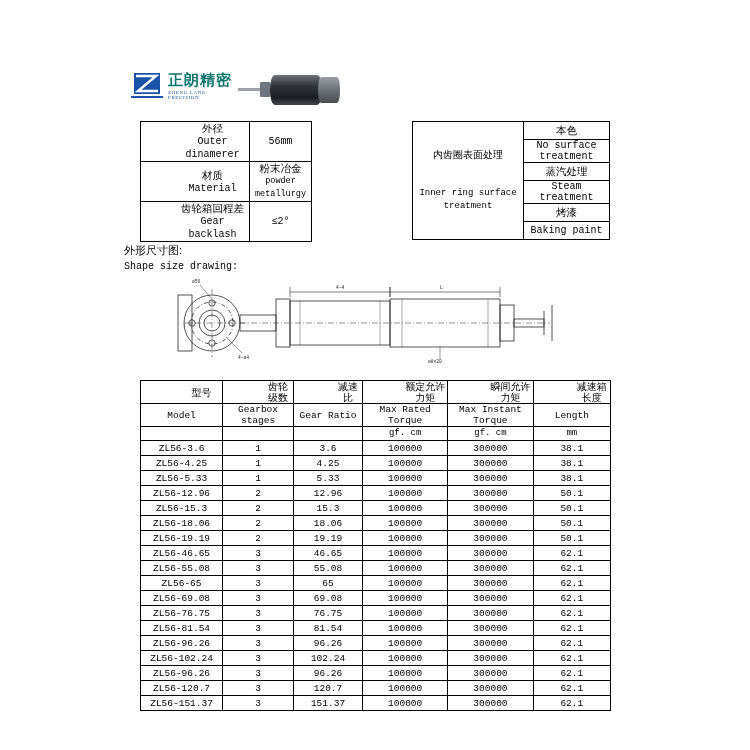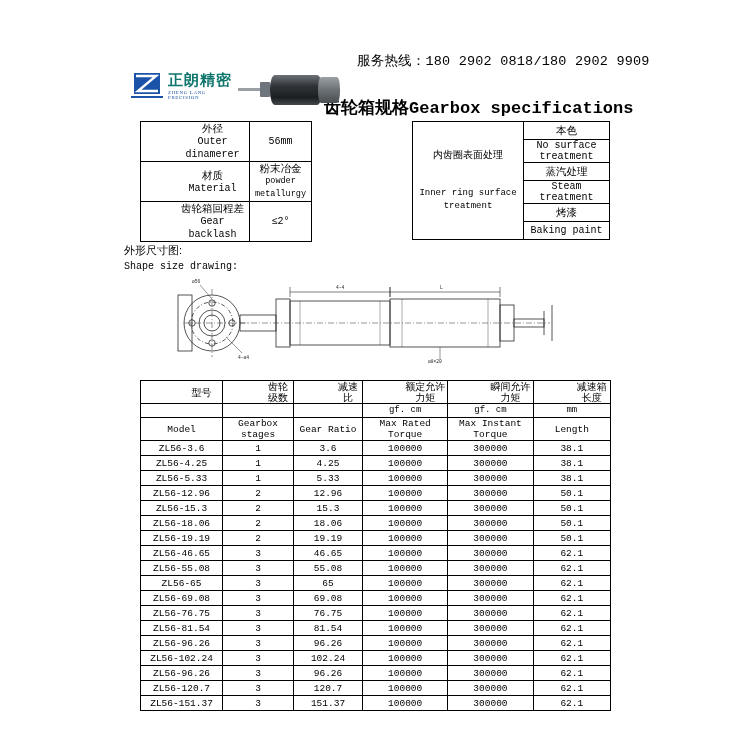--- a/index.html
+++ b/index.html
@@ -213,22 +213,20 @@
   .col-instant { width: 96px; }
   .col-length { width: 76px; }
   .tiny { font-size: 6.5px; }
   .data-table tbody td { font-size: 9.5px; }
 </style>
 </head>
 <body>
 
 <div class="page">
 
-  <div class="hotline">服务热线：180 2902 0818/180 2902 9909</div>
-  <div class="title">齿轮箱规格Gearbox specifications</div>
 
   <div class="logo">
     <svg class="logo-mark" viewBox="0 0 34 32">
       <path d="M2 3 L30 3 L30 8 L13 8 L30 8 L30 24 L4 24 L4 19 L21 19 L4 19 L4 3 Z" fill="#1b53a8"></path>
       <path d="M6 6 L26 6 L8 21 L28 21" stroke="#ffffff" stroke-width="2.4" fill="none"></path>
       <path d="M1 27 L33 27" stroke="#1b53a8" stroke-width="2" fill="none"></path>
     </svg>
     <div class="logo-text-cn">正朗精密</div>
     <div class="logo-text-en">ZHENG LANG PRECISION</div>
   </div>
@@ -361,35 +359,35 @@
     <thead>
       <tr>
         <td class="col-model h-cn">型号</td>
         <td class="col-stages h-cn">齿轮级数</td>
         <td class="col-ratio h-cn">减速比</td>
         <td class="col-rated h-cn">额定允许力矩</td>
         <td class="col-instant h-cn">瞬间允许力矩</td>
         <td class="col-length h-cn">减速箱长度</td>
       </tr>
       <tr>
+        <td class="h-en">Model</td>
+        <td class="h-en tiny">Gearbox stages</td>
+        <td class="h-en tiny">Gear Ratio</td>
+        <td class="h-en">Max Rated Torque</td>
+        <td class="h-en">Max Instant Torque</td>
+        <td class="h-en">Length</td>
+      </tr>
+      <tr>
         <td class="h-unit"></td>
         <td class="h-unit"></td>
         <td class="h-unit"></td>
         <td class="h-unit">gf. cm</td>
         <td class="h-unit">gf. cm</td>
         <td class="h-unit">mm</td>
       </tr>
-      <tr>
-        <td class="h-en">Model</td>
-        <td class="h-en tiny">Gearbox stages</td>
-        <td class="h-en tiny">Gear Ratio</td>
-        <td class="h-en">Max Rated Torque</td>
-        <td class="h-en">Max Instant Torque</td>
-        <td class="h-en">Length</td>
-      </tr>
     </thead>
     <tbody>
         <tr>
           <td>ZL56-3.6</td>
           <td>1</td>
           <td>3.6</td>
           <td>100000</td>
           <td>300000</td>
           <td>38.1</td>
         </tr>

